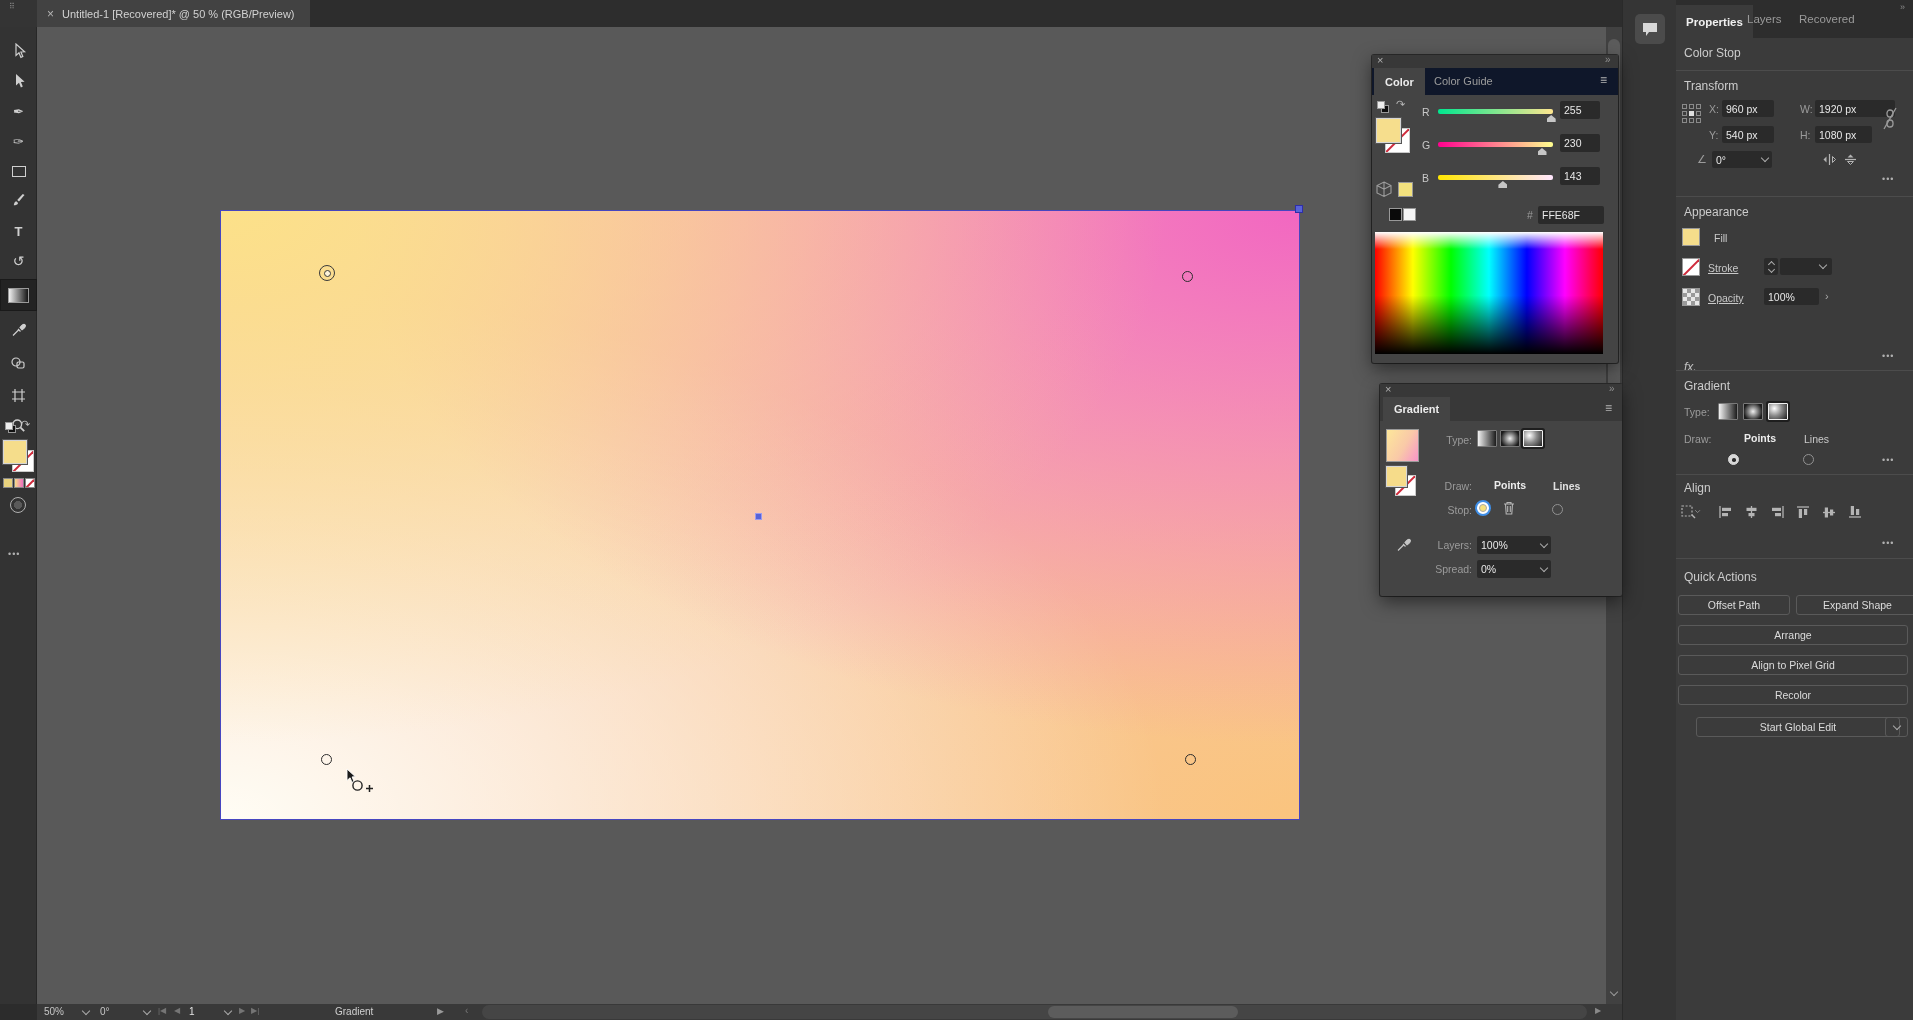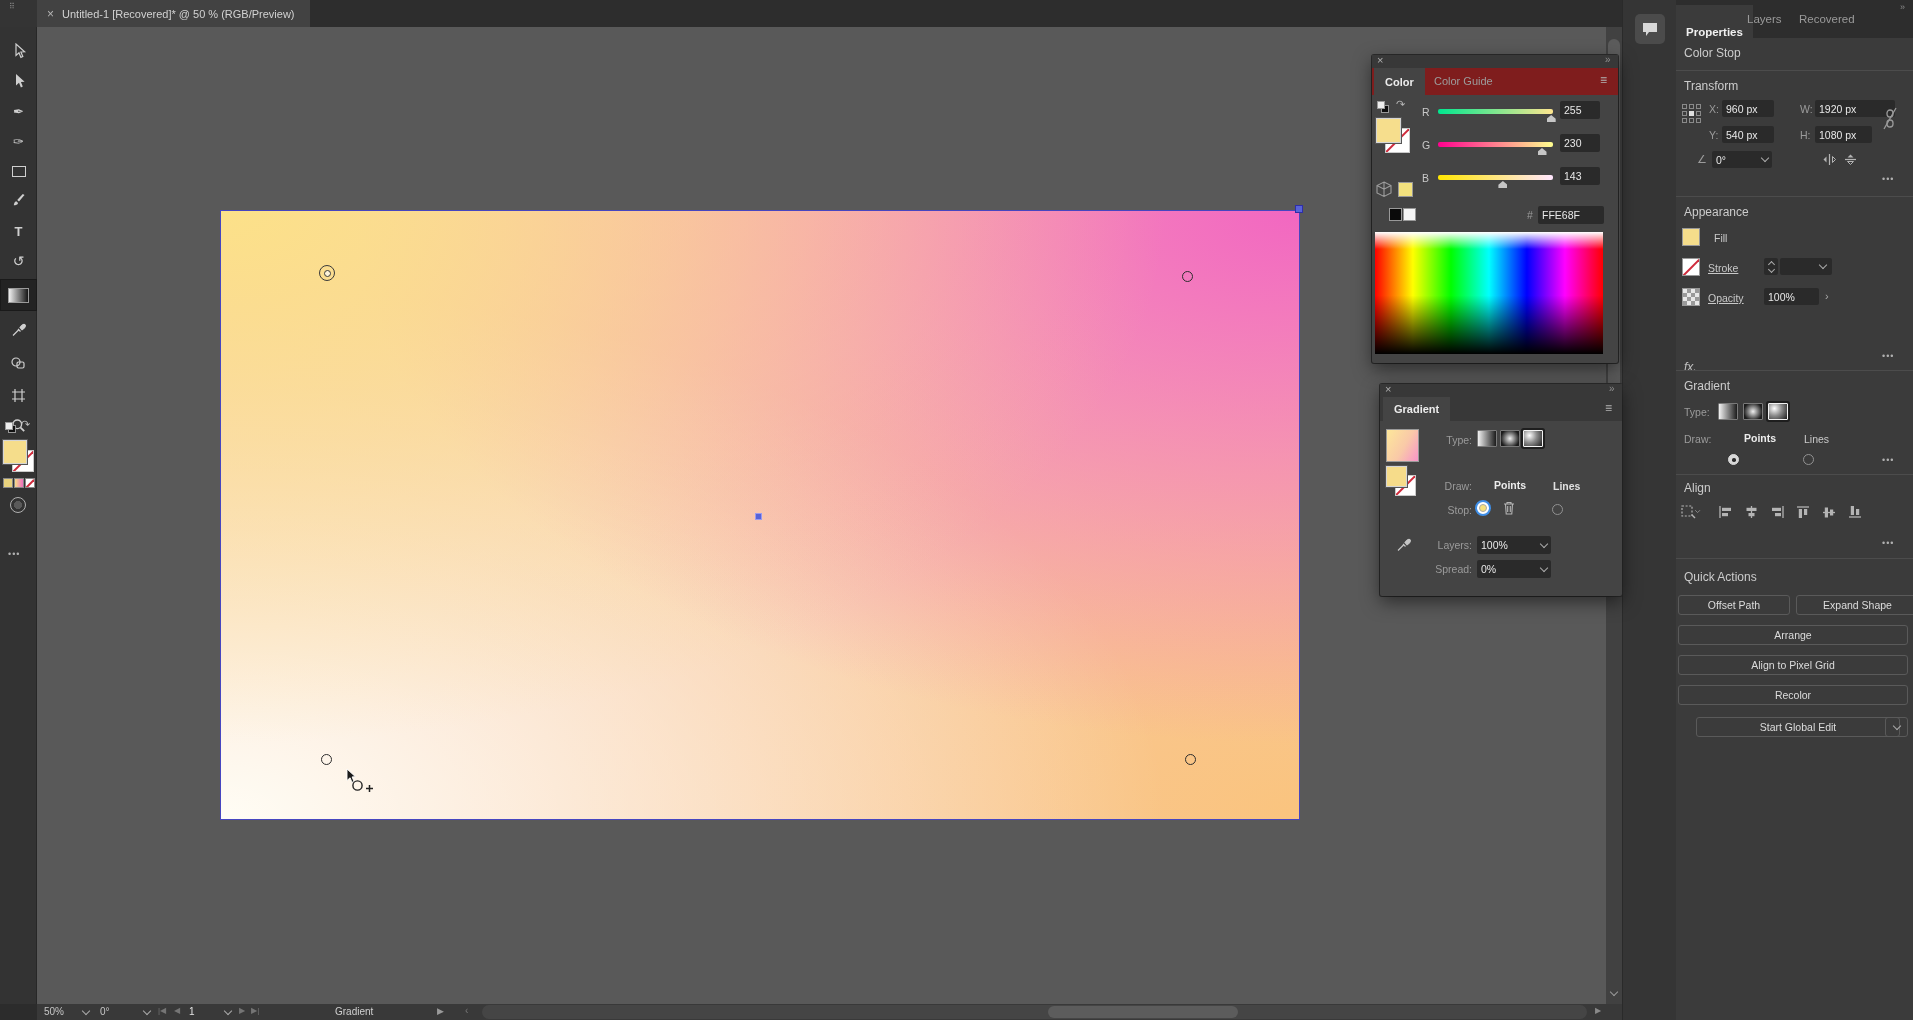--- a/index.html
+++ b/index.html
@@ -189,21 +189,21 @@
 <div class="abs" style="left:1622px;top:0;width:54px;height:1020px;background:#353535;border-left:1px solid #2a2a2a;">
   <div class="abs" style="left:12px;top:14px;width:30px;height:30px;background:#4b4b4b;border-radius:5px;display:flex;align-items:center;justify-content:center;">
     <svg width="18" height="16" viewBox="0 0 18 16">
         <path d="M2 2 h14 v9 h-8 l-3 4 v-4 h-3 z" fill="#d8d8d8"></path>
       </svg>
   </div>
 </div>
 
 <div class="abs" style="left:1676px;top:0;width:237px;height:1020px;background:#3b3b3b;">
   <div class="abs" style="left:0;top:0;width:237px;height:38px;background:#2d2d2d;">
-    <div class="abs" style="left:0;top:5px;height:33px;padding:0 10px;background:#3b3b3b;display:flex;align-items:flex-end;">
+    <div class="abs" style="left:0;top:5px;height:33px;padding:0 10px;background:#3b3b3b;display:flex;align-items:center;">
       <span style="color:#f0f0f0;font-size:11.5px;font-weight:bold;">Properties</span>
     </div>
     <span class="abs" style="left:71px;top:13px;color:#9a9a9a;font-size:11.5px;">Layers</span>
     <span class="abs" style="left:123px;top:13px;color:#9a9a9a;font-size:11.5px;">Recovered</span>
     <span class="abs" style="left:224px;top:2px;color:#8a8a8a;font-size:9px;transform:scaleX(-1);">«</span>
   </div>
 
   <span class="abs hdr" style="left:8px;top:46px;">Color Stop</span>
   <div class="hr" style="top:70px;"></div>
 
@@ -359,21 +359,21 @@
   <button class="qbtn" style="left:209px;top:717px;width:23px;">
       <span class="chev" style="margin-top:-3px;"></span>
     </button>
 </div>
 
 <div class="panel" style="left:1372px;top:55px;width:246px;height:308px;">
   <div class="ptitle">
     <span style="position:absolute;left:5px;top:-1px;color:#b0b0b0;font-size:11px;">×</span>
     <span style="position:absolute;right:7px;top:-1px;color:#8f8f8f;font-size:10px;transform:scaleX(-1);">«</span>
   </div>
-  <div class="abs" style="left:0;top:13px;width:246px;height:27px;background:#7f1d1d;">
+  <div class="abs" style="left:0;top:13px;width:246px;height:27px;background:#0f172a;">
     <div class="abs" style="left:2px;top:0;height:27px;padding:0 11px;background:#444444;display:flex;align-items:center;">
       <span style="color:#ececec;font-size:11px;font-weight:bold;">Color</span>
     </div>
     <span class="abs" style="left:62px;top:7px;color:#9c9c9c;font-size:11px;">Color Guide</span>
     <span class="abs menu-glyph" style="left:228px;top:5px;">≡</span>
   </div>
 
   <div class="abs" style="left:5px;top:46px;width:12px;height:12px;">
     <div class="abs" style="left:4px;top:4px;width:8px;height:8px;background:#0e0e0e;border:1px solid #999;"></div>
     <div class="abs" style="left:0;top:0;width:8px;height:8px;background:#ededed;border:1px solid #999;"></div>

